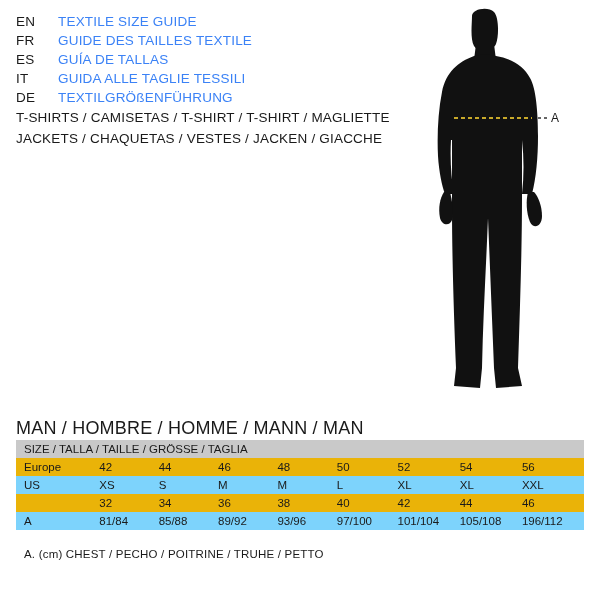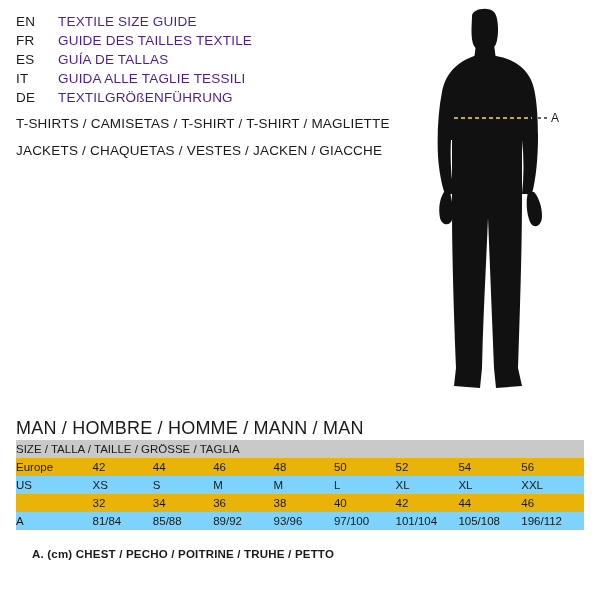--- a/index.html
+++ b/index.html
@@ -34,36 +34,35 @@
     height: 19px;
     font-size: 13.5px;
     letter-spacing: 0.2px;
   }
   .lang-code {
     width: 42px;
     flex: 0 0 42px;
     color: #1a1a1a;
   }
   .lang-text {
-    color: #4c1d95;
+    color: #3b82f6;
   }
 
   
   .category-block {
     position: absolute;
     left: 16px;
     top: 110px;
     width: 430px;
   }
   .category-line {
     font-size: 13.5px;
     height: 21px;
     letter-spacing: 0.2px;
     color: #1a1a1a;
-    margin-top: 6px;
   }
 
   
   .figure-wrap {
     position: absolute;
     left: 400px;
     top: 8px;
     width: 200px;
     height: 400px;
   }
@@ -96,44 +95,43 @@
   }
   table.size-table td {
     padding: 0;
     height: 18px;
     line-height: 18px;
     color: #1a1a1a;
     text-align: left;
   }
   table.size-table td.lbl {
     width: 86px;
-    padding-left: 0;
+    padding-left: 8px;
     margin-left: 9px;
   }
   table.size-table td.val {
     width: 68px;
   }
   tr.head td {
     background: #c9c9c9;
     font-size: 11.5px;
   }
   tr.shade td {
     background: #eab308;
   }
   tr.plain td {
     background: #7dd3fc;
   }
   .footnote {
     position: absolute;
-    left: 32px;
+    left: 24px;
     top: 548px;
     font-size: 11.5px;
     letter-spacing: 0.2px;
     color: #1a1a1a;
-    font-weight: bold;
   }
 </style>
 </head>
 <body>
 
 <div class="page">
 
   <div class="lang-block">
     <div class="lang-row">
       <span class="lang-code">EN</span>

